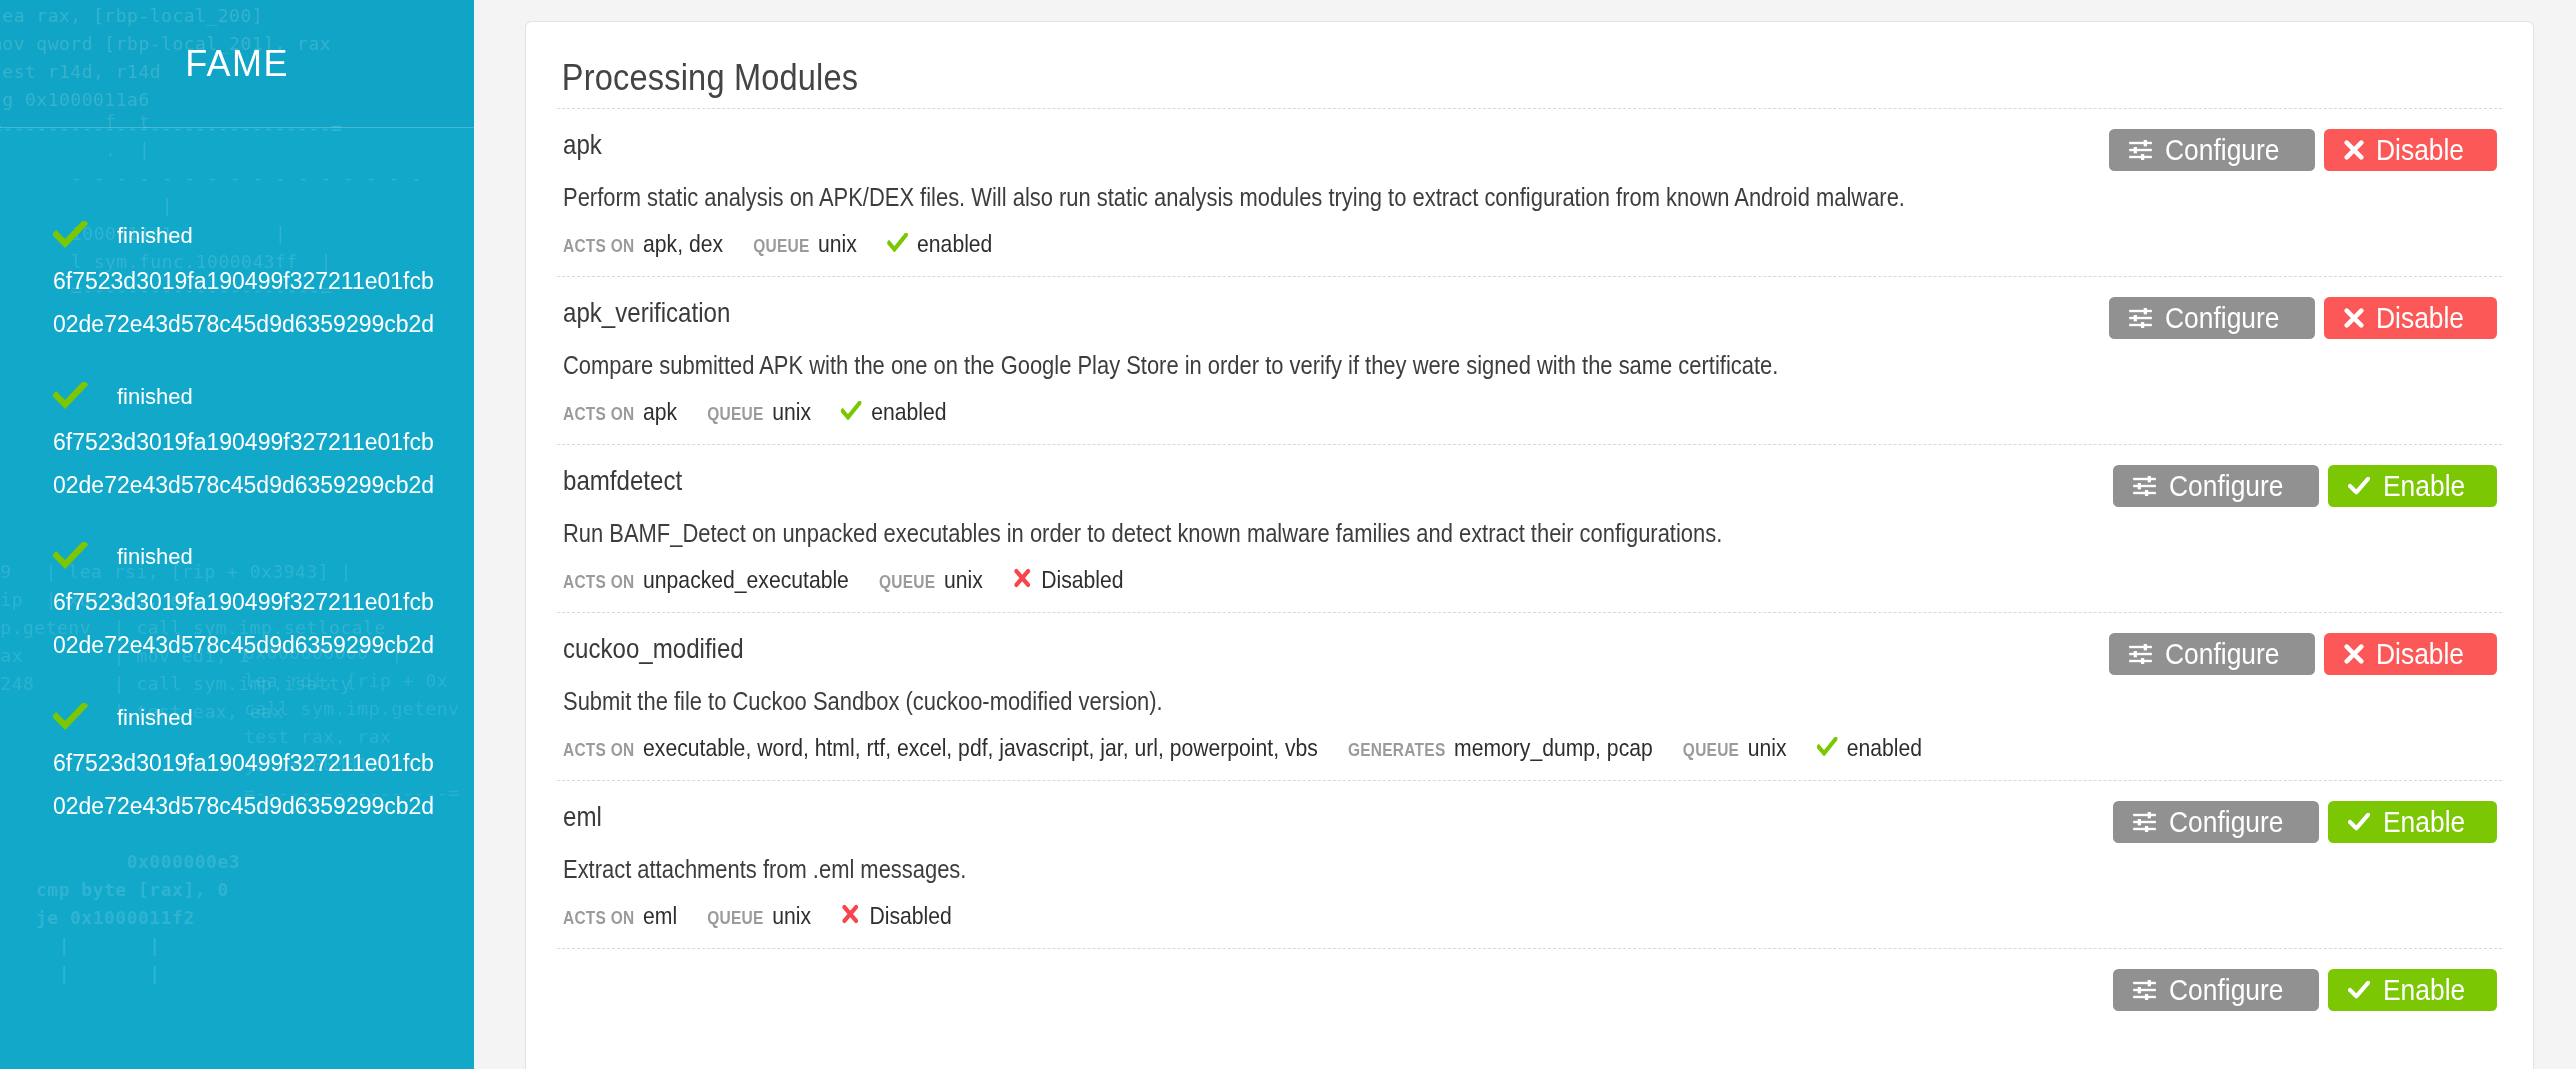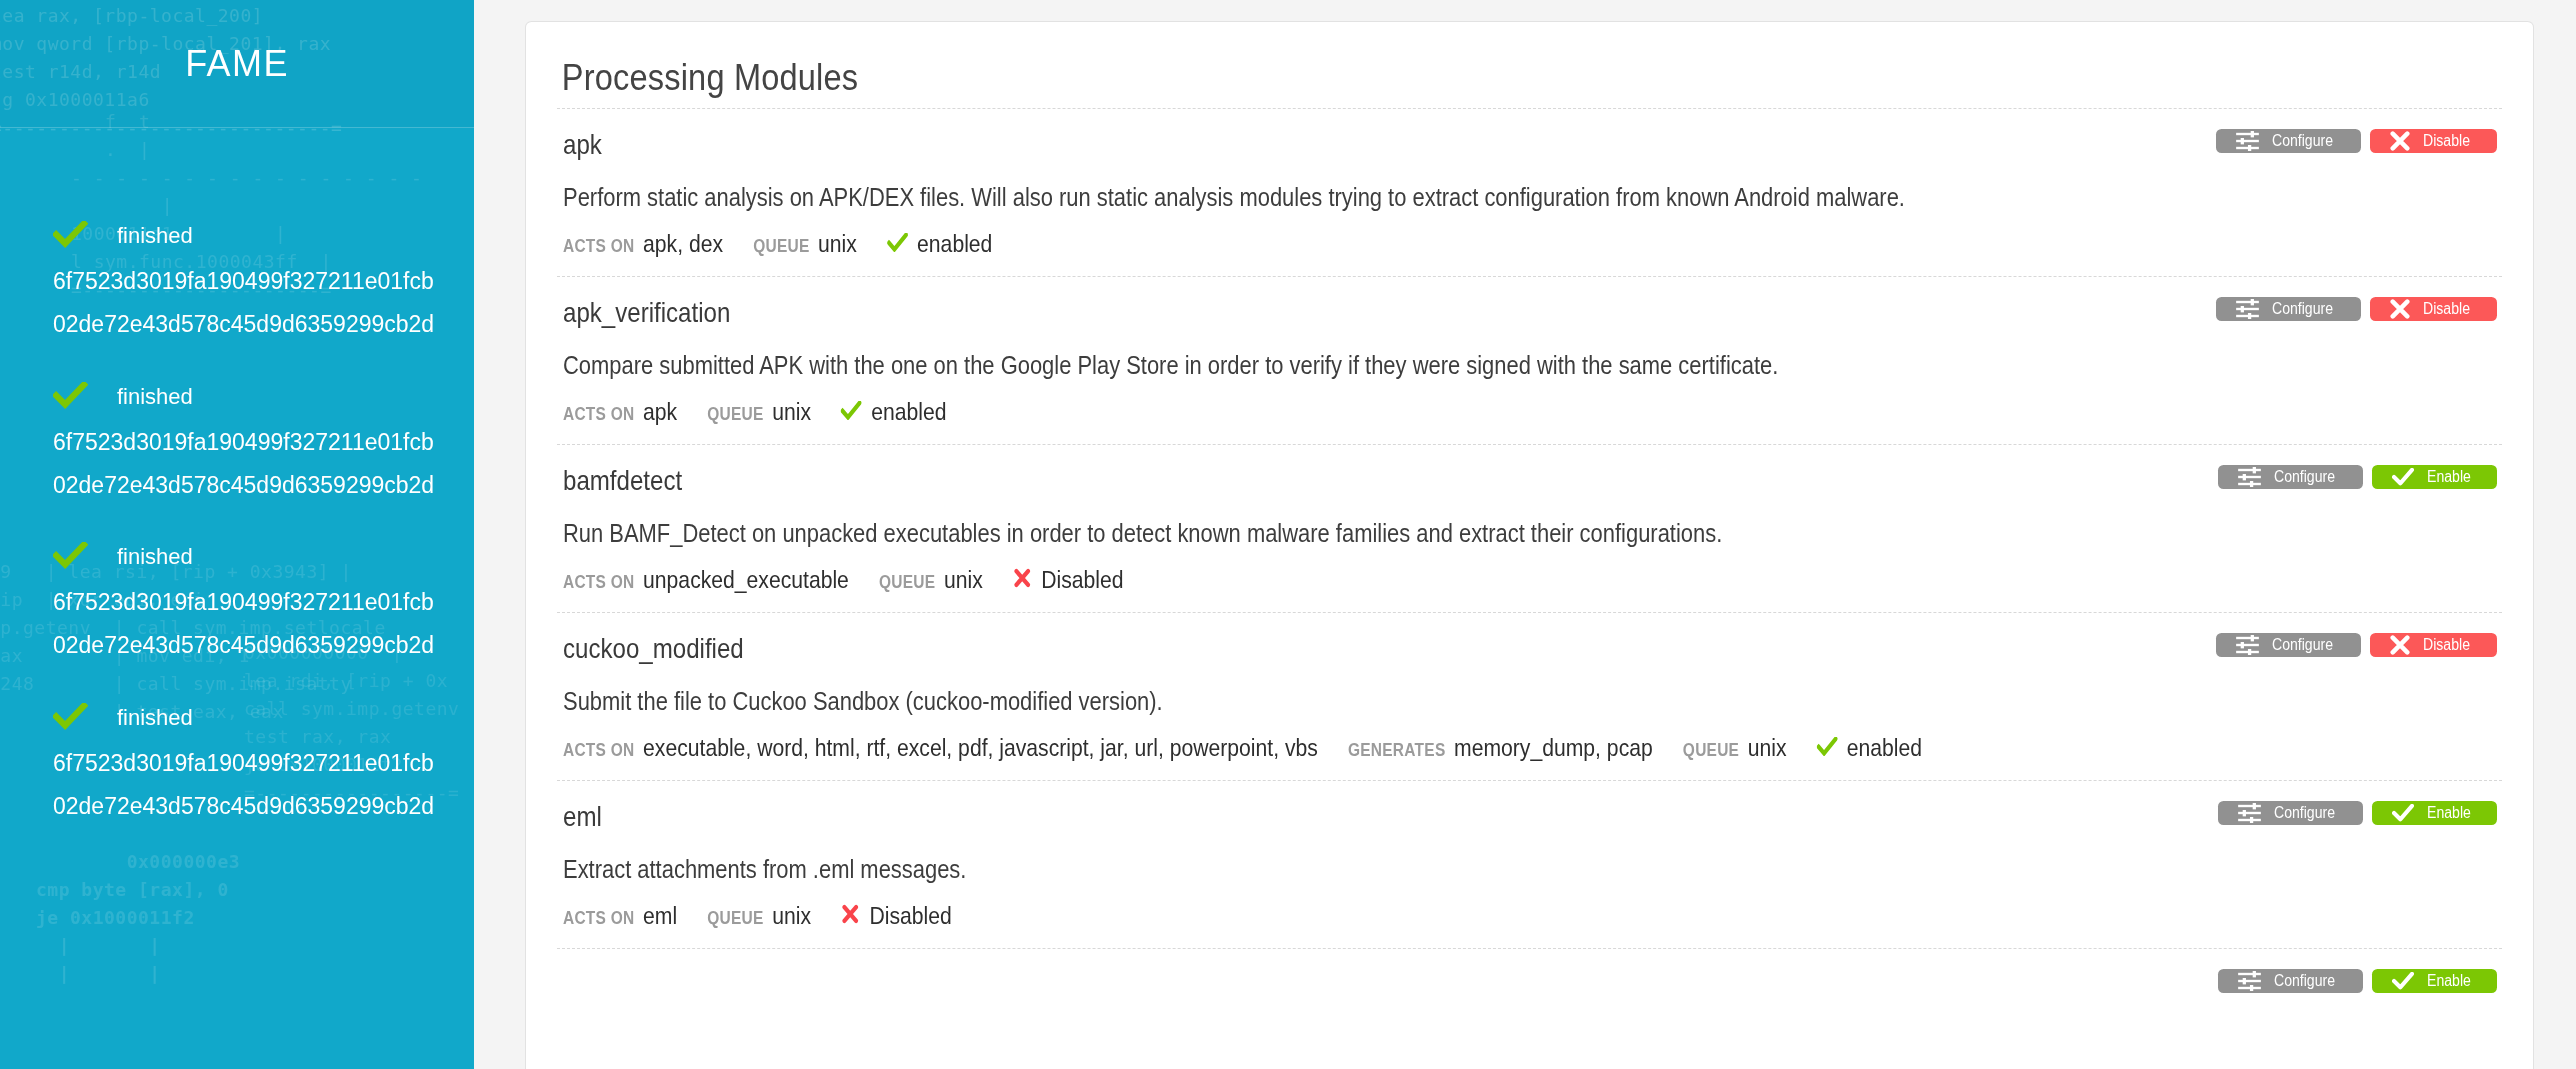--- a/index.html
+++ b/index.html
@@ -179,26 +179,26 @@
   .mod-actions {
     position: absolute;
     right: 5.5px;
     top: 20px;
     display: flex;
     gap: 9px;
   }
   .module:first-of-type .mod-actions { top: 12.8px; }
   .btn {
     display: inline-flex; align-items: center; justify-content: center;
-    height: 24px;
+    height: 42px;
     padding: 0 20px;
     border: none;
     border-radius: 5.5px;
     color: #ffffff;
-    font-size: 16px;
+    font-size: 30px;
     font-family: "Liberation Sans", sans-serif;
     cursor: pointer;
     white-space: nowrap;
   }
   .btn .bicon { margin-right: 12.8px; display: inline-flex; align-items: center; }
   .btn .blabel { transform: scaleX(0.88); transform-origin: left center; }
   .btn-configure { background: #919191; }
   .btn-disable   { background: #fc5858; }
   .btn-enable    { background: #7cc704; }
 </style>

